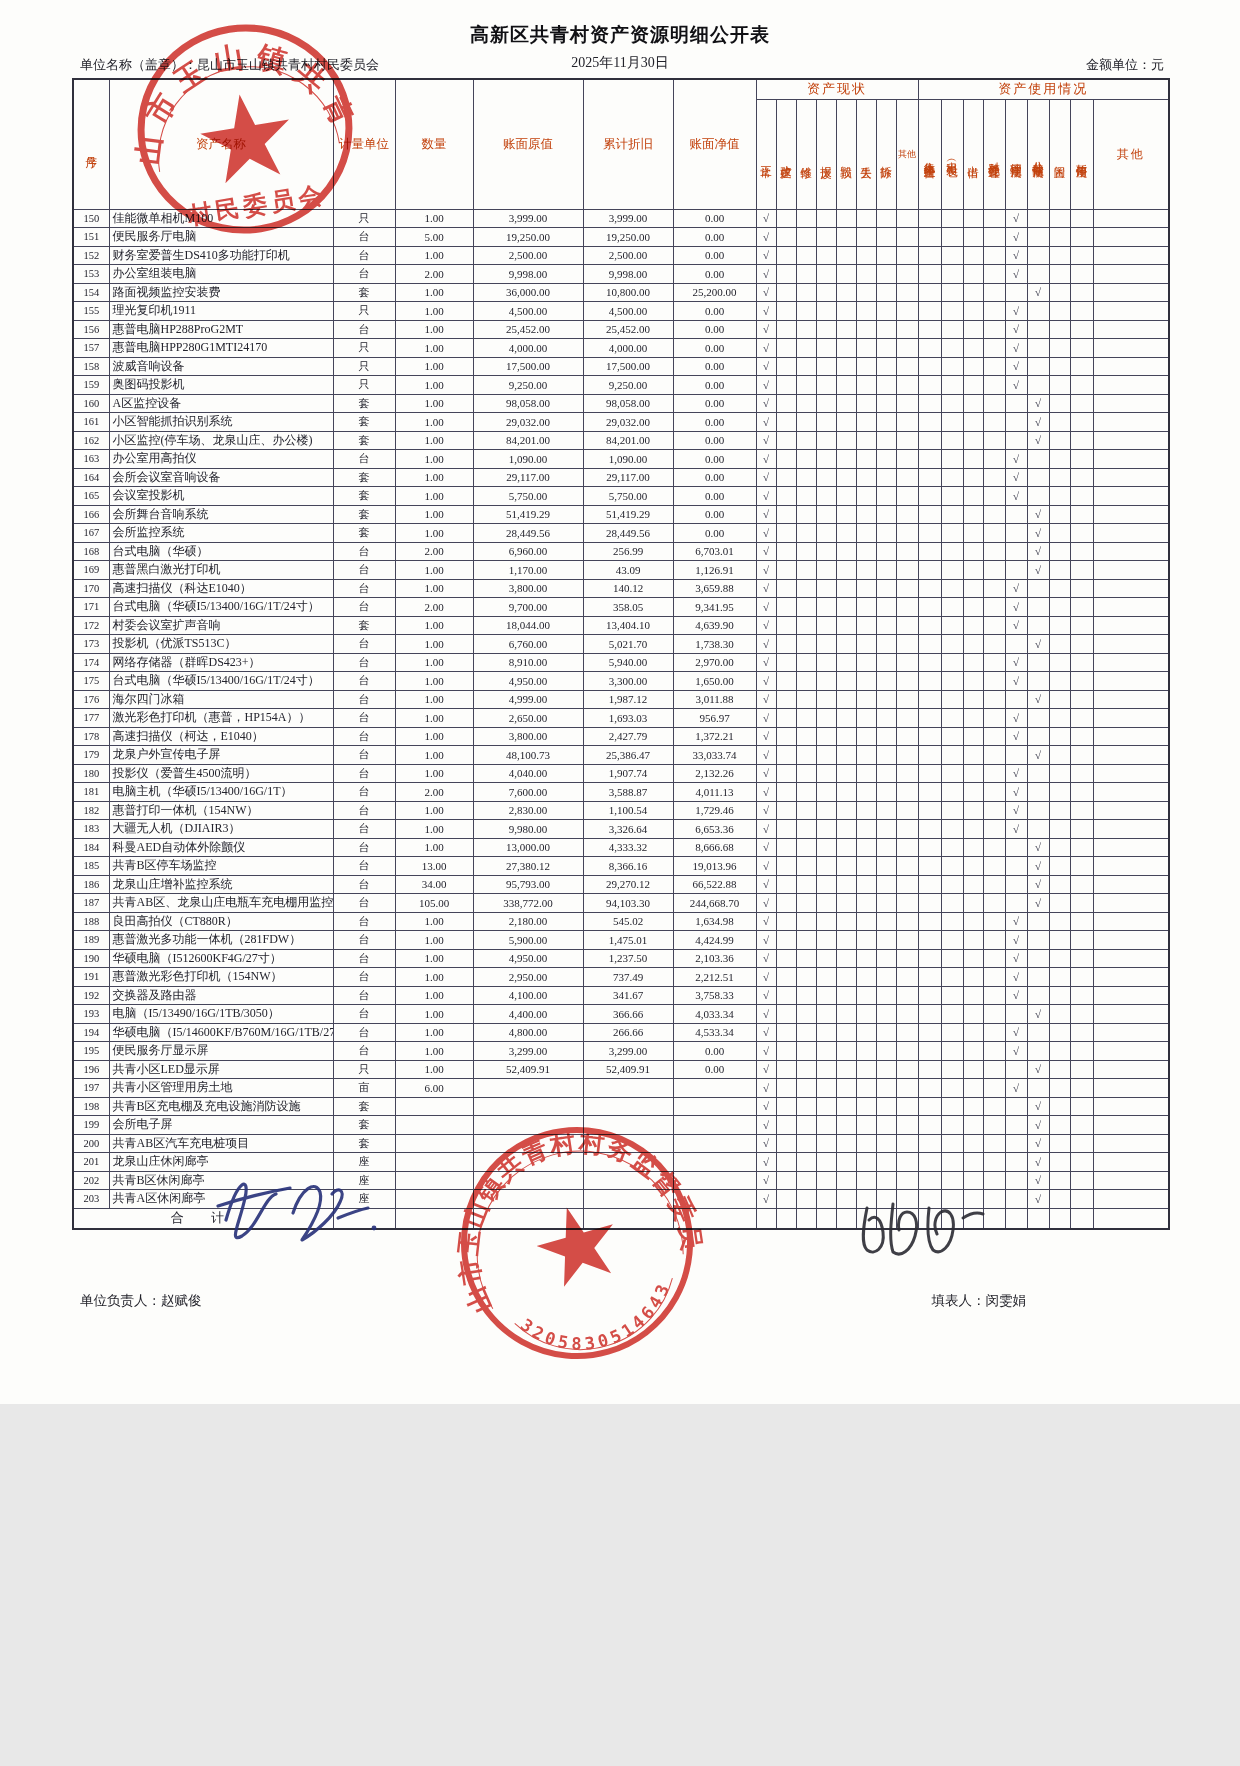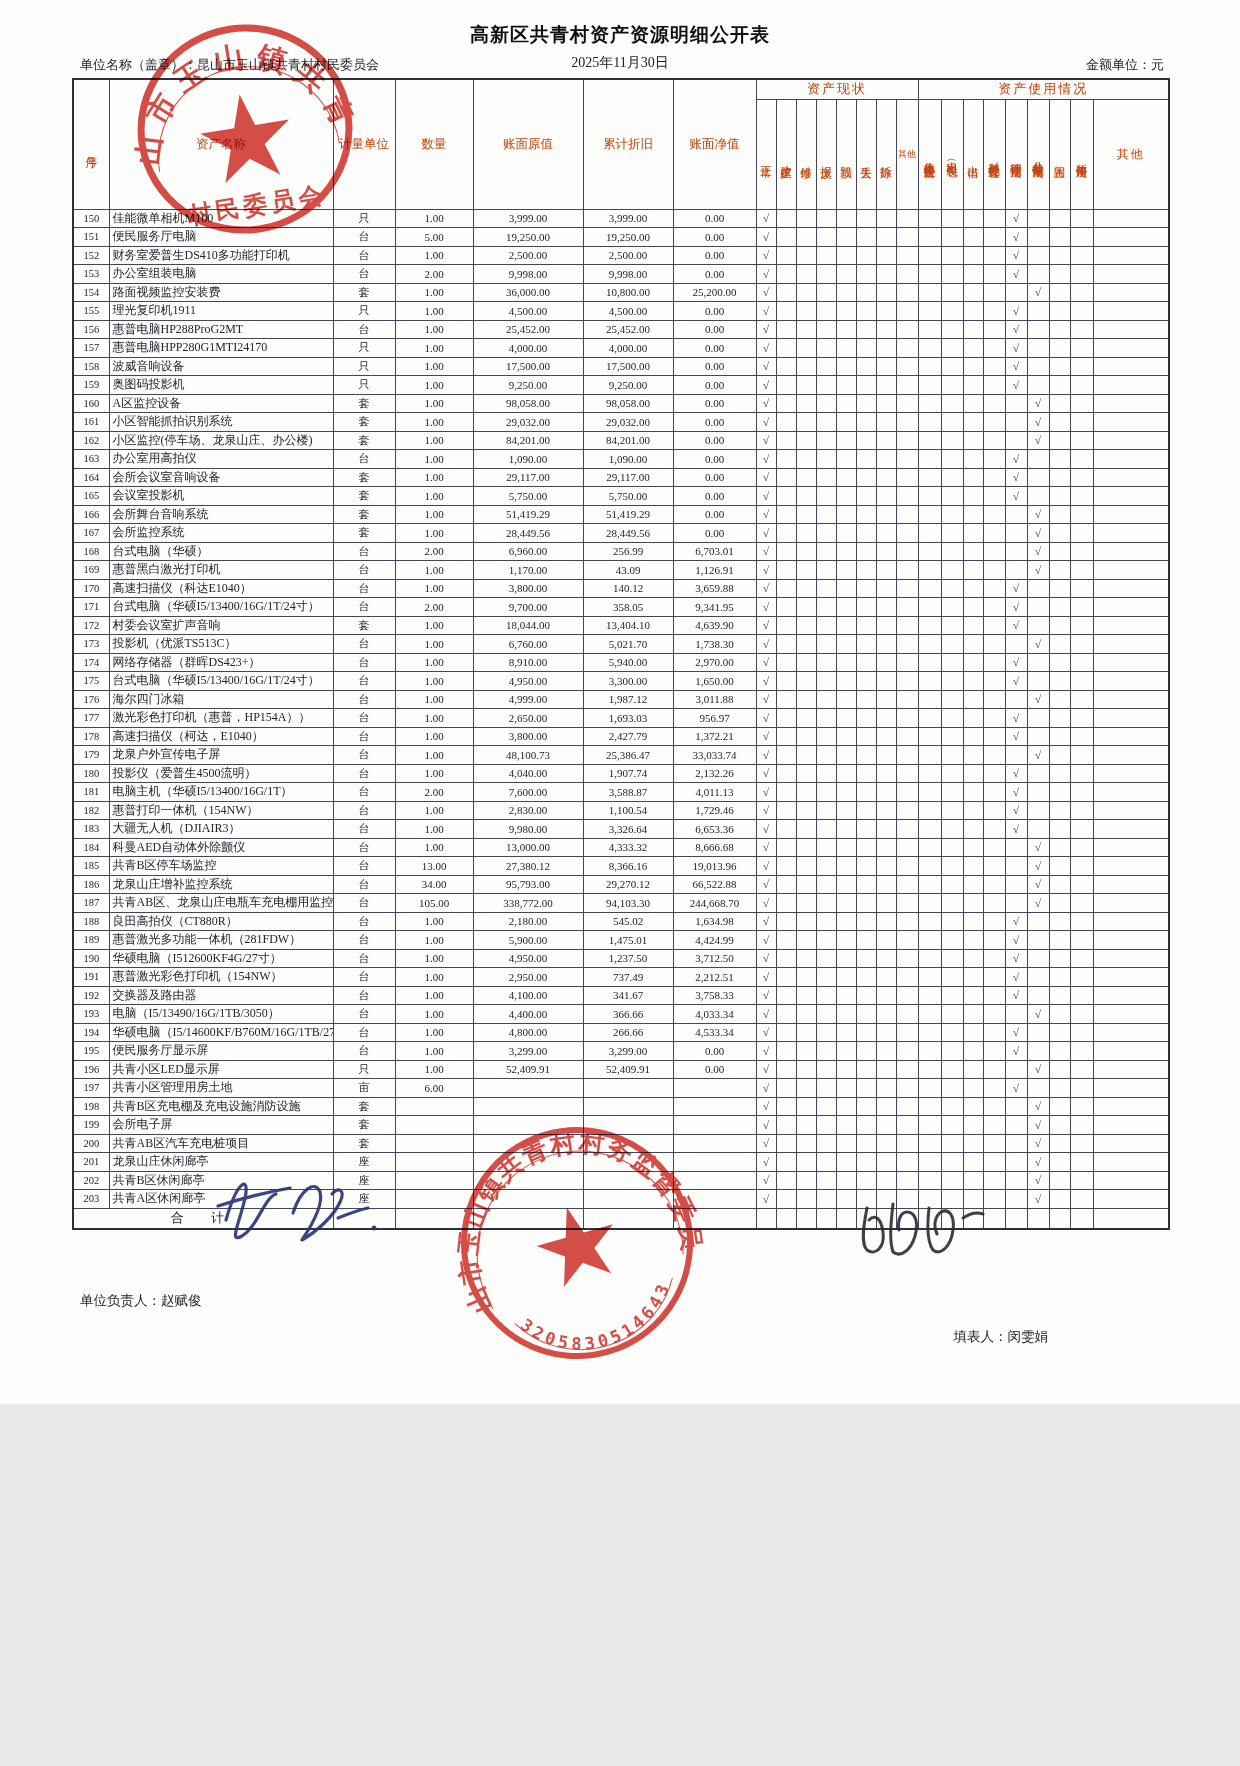--- a/index.html
+++ b/index.html
@@ -39,21 +39,21 @@
   .h-wide{font-size:12px;letter-spacing:2px;}
   tbody td{height:18.5px;font-size:11px;text-align:center;color:#23232d;}
   tbody td.td-name{text-align:left;font-size:12px;padding-left:3px;margin-left:8px;}
   tbody td.td-seq{font-size:10.5px;}
   tbody td.td-chk{font-size:11px;color:#2e2e40;}
   td.td-total{
     text-align:center;font-weight:bold;font-size:13px;letter-spacing:12px;height:21px;margin-top:12px;
   }
   .footer-line{position:absolute;left:72px;top:1292px;width:1096px;font-size:13.5px;}
   .footer-line .manager{position:absolute;left:8px;top:0;}
-  .footer-line .preparer{position:absolute;right:120px;top:0;margin-top:36px;}
+  .footer-line .preparer{position:absolute;right:142px;top:0;}
   .stamp{position:absolute;mix-blend-mode:multiply;opacity:.85;pointer-events:none;}
   .stamp-top{left:132px;top:18px;width:226px;height:222px;transform:rotate(-9deg);}
   .stamp-bottom{left:452px;top:1118px;width:250px;height:250px;transform:rotate(-16deg);}
   .sig{position:absolute;pointer-events:none;}
   .sig-left{left:198px;top:1158px;width:185px;height:110px;}
   .sig-right{left:845px;top:1178px;width:150px;height:95px;}
 </style>
 </head>
 <body>
 
@@ -1167,21 +1167,21 @@
           <td class="td-chk"></td>
           <td class="td-chk"></td>
         </tr>
         <tr>
           <td class="td-seq">190</td>
           <td class="td-name">华硕电脑（I512600KF4G/27寸）</td>
           <td>台</td>
           <td>1.00</td>
           <td>4,950.00</td>
           <td>1,237.50</td>
-          <td>3,712.50</td>
+          <td>2,103.36</td>
           <td class="td-chk">√</td>
           <td class="td-chk"></td>
           <td class="td-chk"></td>
           <td class="td-chk"></td>
           <td class="td-chk"></td>
           <td class="td-chk"></td>
           <td class="td-chk"></td>
           <td class="td-chk"></td>
           <td class="td-chk"></td>
           <td class="td-chk"></td>

